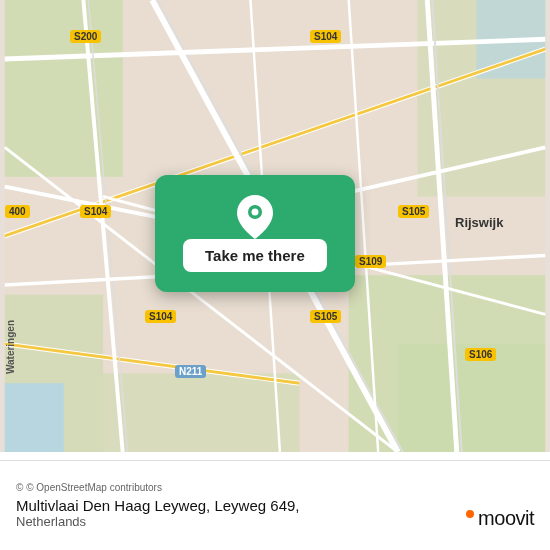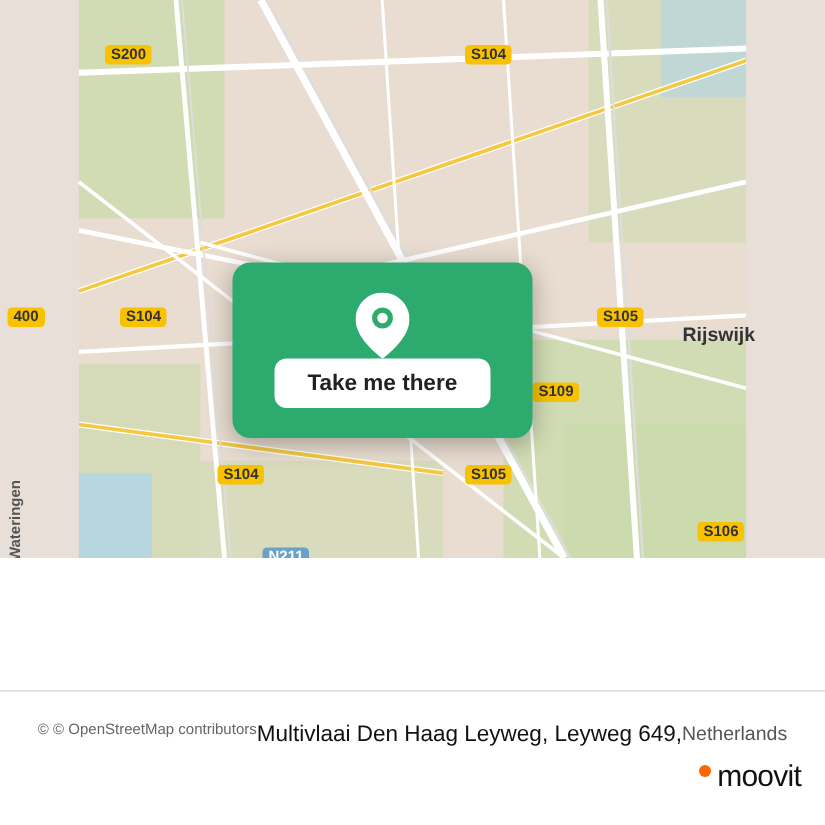--- a/index.html
+++ b/index.html
@@ -6,21 +6,21 @@
     body {
       width: 550px;
       height: 550px;
       overflow: hidden;
       font-family: Arial, sans-serif;
       position: relative;
     }
 
     #map-container {
       width: 550px;
-      height: 372px;
+      height: 452px;
       position: relative;
       overflow: hidden;
       background-color: #e8e0d8;
     }
 
     
     #map-canvas {
       width: 100%;
       height: 100%;
       position: absolute;
@@ -84,22 +84,23 @@
     
     #info-bar {
       position: absolute;
       bottom: 0;
       left: 0;
       width: 550px;
       height: 90px;
       background: white;
       border-top: 1px solid #ddd;
       display: flex;
+      flex-direction: column;
       justify-content: center;
-      padding: 20px 16px;
+      padding: 10px 16px;
     }
 
     #attribution {
       font-size: 10px;
       color: #666;
       margin-bottom: 4px;
     }
 
     #location-name {
       font-size: 15px;

